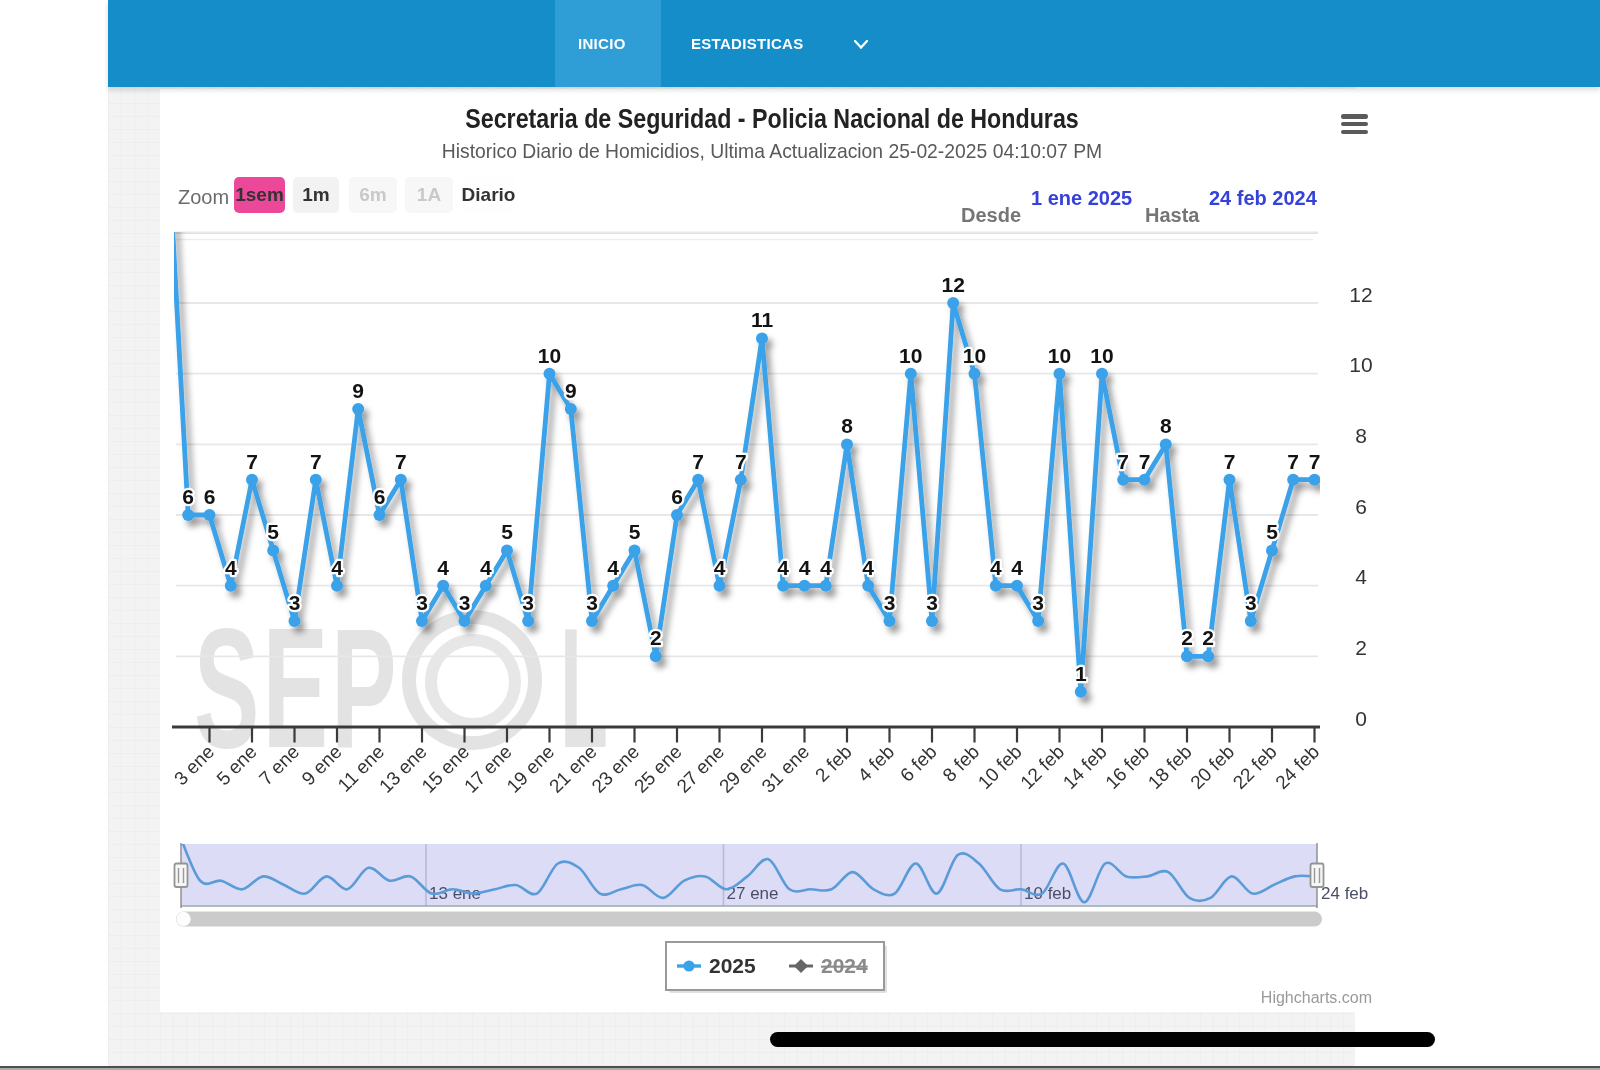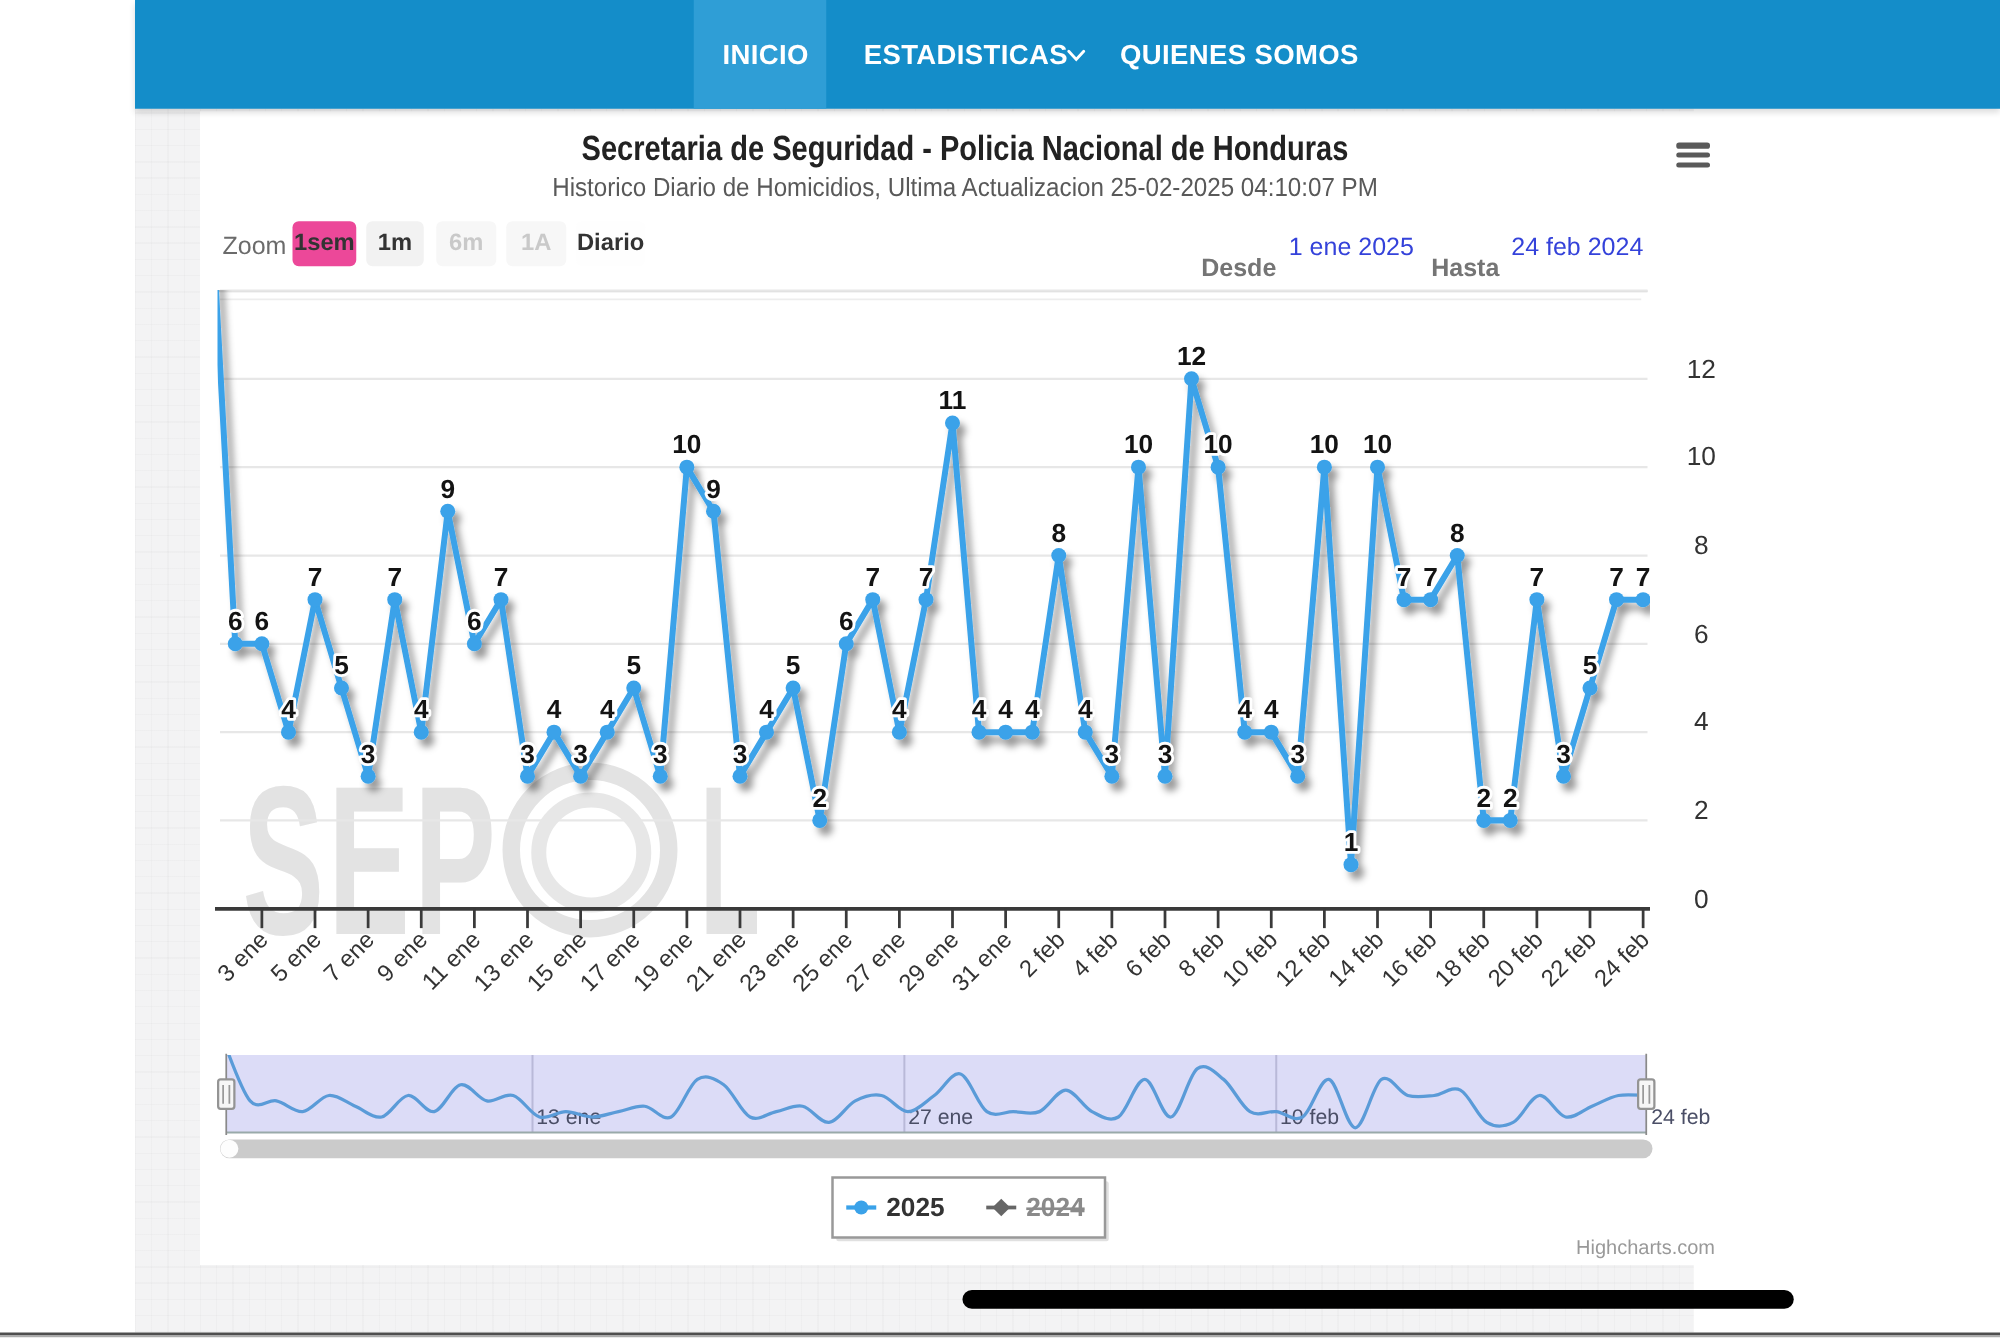--- a/index.html
+++ b/index.html
@@ -3,47 +3,46 @@
 <style>
 *{margin:0;padding:0;box-sizing:border-box}
 html,body{width:1600px;height:1070px;overflow:hidden;background:#fff;font-family:"Liberation Sans",sans-serif}
 #stage{position:relative;width:1600px;height:1070px}
 .graybg{position:absolute;left:108px;top:87px;width:1247px;height:979px;
  background-color:#f3f3f4;
  background-image:repeating-linear-gradient(0deg,rgba(0,0,0,0.018) 0 1px,transparent 1px 13px),repeating-linear-gradient(90deg,rgba(0,0,0,0.018) 0 1px,transparent 1px 13px);}
 .card{position:absolute;left:160px;top:89px;width:1440px;height:923px;background:#fff}
 .navbar{position:absolute;left:108px;top:0;width:1492px;height:87px;background:#148dc9;box-shadow:0 3px 5px rgba(0,0,0,0.14)}
 .navactive{position:absolute;left:447px;top:0;width:106px;height:87px;background:#2f9ed6}
-.navitem{position:absolute;top:0;height:87px;line-height:87px;color:#fff;font-size:22px;font-weight:700;letter-spacing:0.3px;white-space:nowrap}
+.navitem{position:absolute;top:0;height:87px;line-height:87px;color:#fff;font-size:15px;font-weight:700;letter-spacing:0.3px;white-space:nowrap}
 .title{position:absolute;left:0;top:103px;width:1544px;text-align:center;font-size:28px;font-weight:700;color:#222;transform:scaleX(0.83);transform-origin:772px 50%}
 .subtitle{position:absolute;left:0;top:139px;width:1544px;text-align:center;font-size:21px;color:#595959;transform:scaleX(0.92);transform-origin:772px 50%}
 .burger{position:absolute;left:1341px;top:114px;width:26.5px}
 .burger div{height:4.6px;background:#5a5a5a;border-radius:2.3px;margin-bottom:3.3px}
 .zoomlbl{position:absolute;left:178px;top:186px;font-size:20px;color:#6b6b6b}
 .pill{position:absolute;top:177px;height:36px;border-radius:5px;text-align:center;font-size:19px;font-weight:700;line-height:36px;color:#333}
 .dis{color:#c9c9c9;background:#f7f7f7}
 .datelbl{position:absolute;top:204px;font-size:20px;font-weight:700;color:#757575}
-.dateval{position:absolute;top:187px;font-size:20px;font-weight:400;color:#3442da}
+.dateval{position:absolute;top:187px;font-size:20px;font-weight:700;color:#3442da}
 .botline{position:absolute;left:0;top:1066px;width:1600px;height:2.4px;background:#4e4e4e}
 .botgray{position:absolute;left:0;top:1068.4px;width:1600px;height:1.6px;background:#ababab}
 .homebar{position:absolute;left:770px;top:1032px;width:665px;height:15px;border-radius:8px;background:#000}
 </style></head>
 <body>
 <div id="stage">
 <div class="graybg"></div>
 <div class="card"></div>
 <div class="navbar">
       <div class="navactive"></div>
     </div>
 <div class="navitem" style="left:578px">INICIO</div>
 <div class="navitem" style="left:691px">ESTADISTICAS</div>
 <svg width="16" height="11" viewBox="0 0 16 11" style="position:absolute;left:853px;top:39px">
       <path d="M2 2 L8 8.5 L14 2" fill="none" stroke="#fff" stroke-width="2.3" stroke-linecap="round"></path>
     </svg>
-<div class="navitem" style="left:896px">QUIENES SOMOS</div>
 <div class="title">Secretaria de Seguridad - Policia Nacional de Honduras</div>
 <div class="subtitle">Historico Diario de Homicidios, Ultima Actualizacion 25-02-2025 04:10:07 PM</div>
 <div class="burger">
       <div></div>
       <div></div>
       <div></div>
     </div>
 <div class="zoomlbl">Zoom</div>
 <div class="pill" style="left:234px;width:51px;background:#ec4899">1sem</div>
 <div class="pill" style="left:293px;width:46px;background:#f2f2f2">1m</div>

